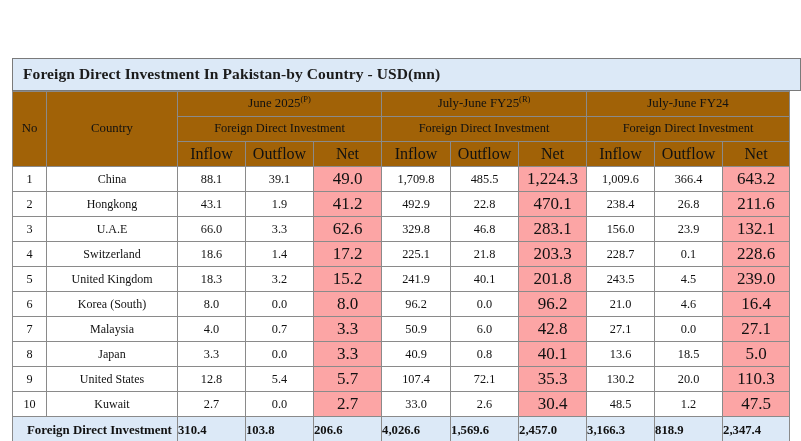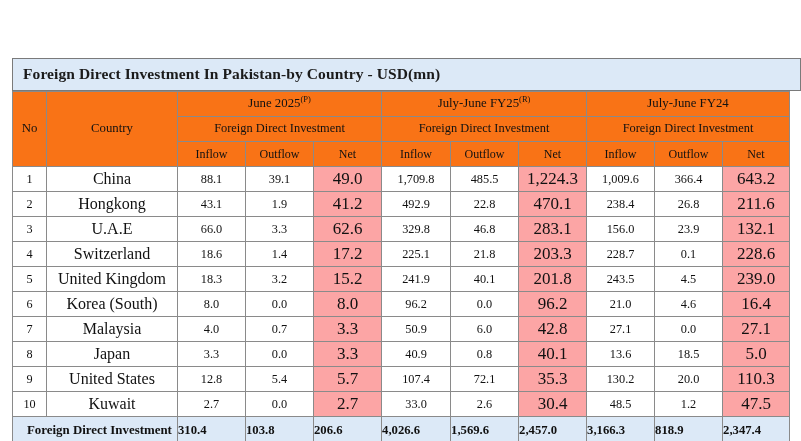--- a/index.html
+++ b/index.html
@@ -43,48 +43,48 @@
   table.fdi th, table.fdi td {
     border: 1px solid #8a8a8a;
     padding: 0;
     text-align: center;
     vertical-align: middle;
     font-weight: normal;
     height: 24px;
     line-height: 1.05;
   }
   thead th {
-    background: #f97316;
+    background: #a16207;
     font-size: 12.4px;
     color: #111;
   }
   th.period {
     height: 26px;
     font-size: 12.8px;
   }
   th.fdi-sub {
     height: 26px;
     font-size: 12.4px;
   }
   th.col-head {
     height: 23px;
-    font-size: 12px;
+    font-size: 16px;
   }
   th.no-head, th.country-head {
     font-size: 12.8px;
   }
   td.no-cell {
     width: 34px;
     text-align: center;
     font-size: 12.2px;
   }
   td.country-cell {
     text-align: left;
     padding-left: 12px;
-    font-size: 16px;
+    font-size: 12px;
   }
   td.num {
     text-align: right;
     padding-right: 11px;
     font-size: 12.3px;
   }
   td.net {
     background: #fca5a5;
     text-align: right;
     padding-right: 11px;

